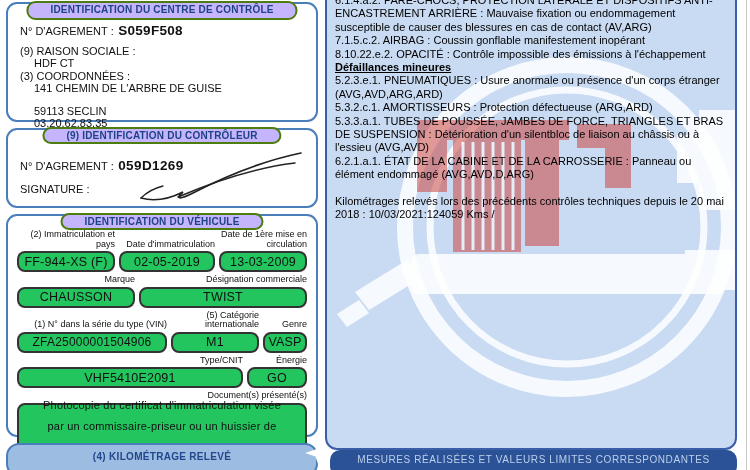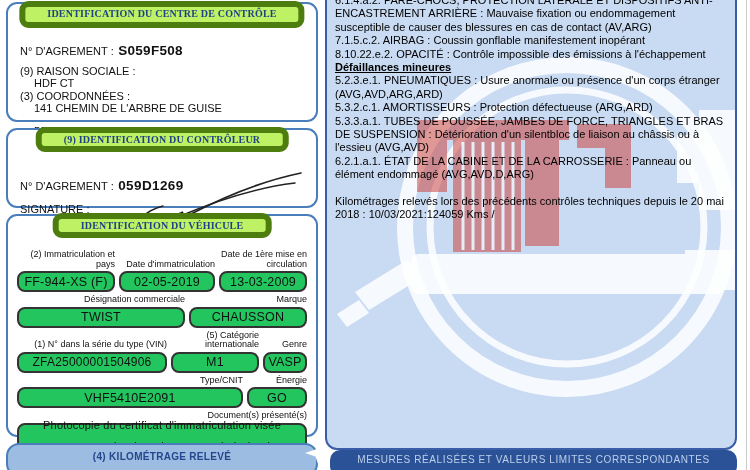--- a/index.html
+++ b/index.html
@@ -9,24 +9,24 @@
     background:#fff; font-family:"Liberation Sans", sans-serif; color:#111;
   }
   
   .panel {
     position:absolute; left:6px; width:312px;
     background:#fff; border:2px solid #4a7ebb; border-radius:11px;
   }
   .panel-header {
     position:absolute; top:-3px; left:50%; transform:translateX(-50%);
     white-space:nowrap; padding:1px 22px;
-    background:#bef264; border:6px solid #4d7c0f; border-radius:9px;
-    font-size:10px; font-weight:bold; color:#1f4185; letter-spacing:.2px;font-family:Liberation Serif, serif;
-  }
-  .panel-body { position:relative; width:100%; height:100%;margin-top:20px; }
+    background:#c4b5fd; border:2px solid #4d7c0f; border-radius:9px;
+    font-size:10px; font-weight:bold; color:#1f4185; letter-spacing:.2px;
+  }
+  .panel-body { position:relative; width:100%; height:100%; }
 
   .lbl  { font-size:11px; color:#111; }
   .big-value { font-size:13.5px; font-weight:bold; letter-spacing:.3px; }
   .med-value { font-size:13.5px; font-weight:600; letter-spacing:.4px; }
   .indent { padding-left:14px; }
 
   #box-centre .panel-body { padding:20px 10px 0 12px; }
   #box-centre .row-agrement { margin-bottom:7px; }
   #box-centre .addr-gap { height:10px; }
   #box-centre div { line-height:12.5px; }
@@ -135,27 +135,27 @@
           <div class="vlabel">Date d'immatriculation</div>
           <div class="vfield">02-05-2019</div>
         </div>
         <div class="vcell" style="width:88px">
           <div class="vlabel">Date de 1ère mise en circulation</div>
           <div class="vfield">13-03-2009</div>
         </div>
       </div>
 
       <div class="vrow">
+        <div class="vcell" style="width:118px">
+          <div class="vlabel">Marque</div>
+          <div class="vfield">CHAUSSON</div>
+        </div>
         <div class="vcell" style="width:168px">
           <div class="vlabel">Désignation commerciale</div>
           <div class="vfield">TWIST</div>
-        </div>
-        <div class="vcell" style="width:118px">
-          <div class="vlabel">Marque</div>
-          <div class="vfield">CHAUSSON</div>
         </div>
       </div>
 
       <div class="vrow">
         <div class="vcell" style="width:150px">
           <div class="vlabel">(1) N° dans la série du type (VIN)</div>
           <div class="vfield" style="font-size:12px">ZFA25000001504906</div>
         </div>
         <div class="vcell" style="width:88px">
           <div class="vlabel">(5) Catégorie internationale</div>

